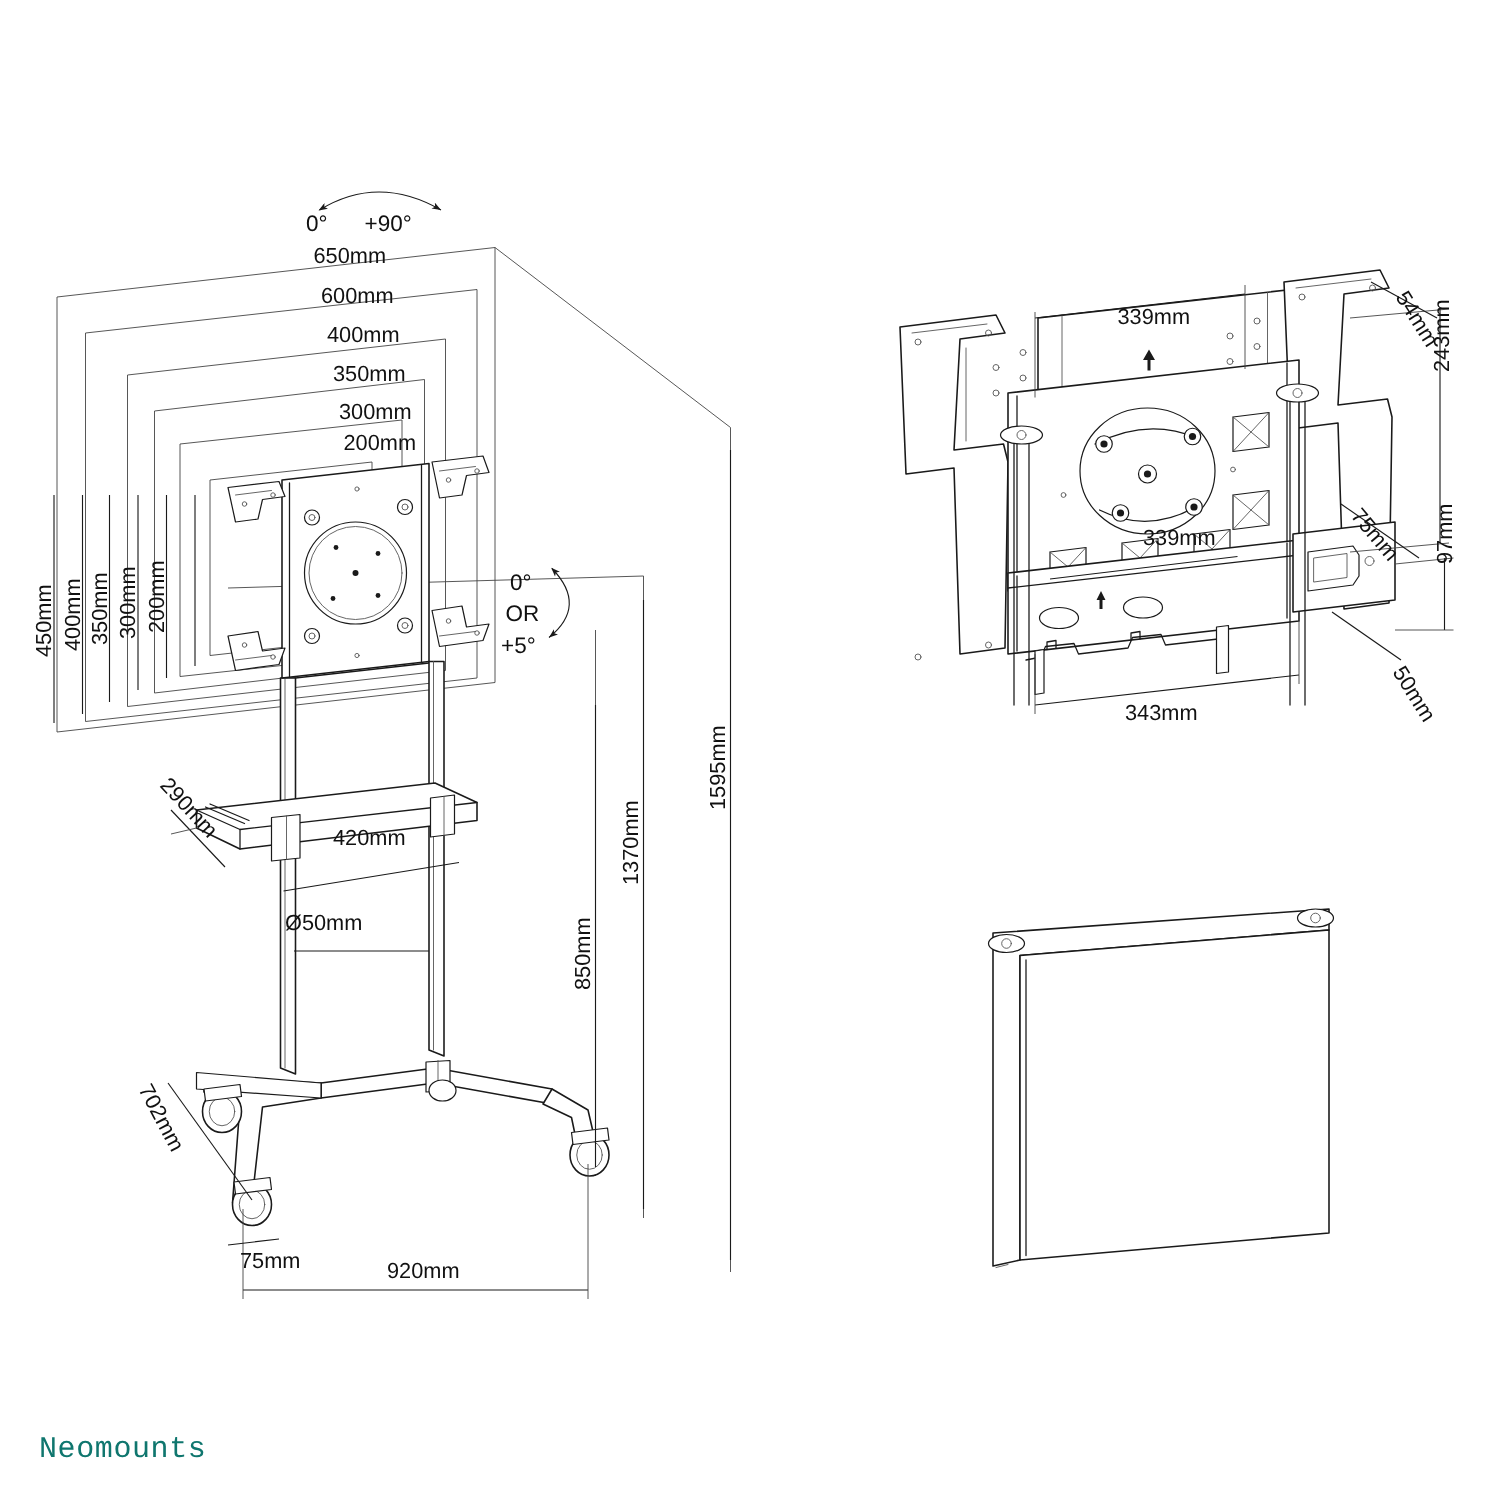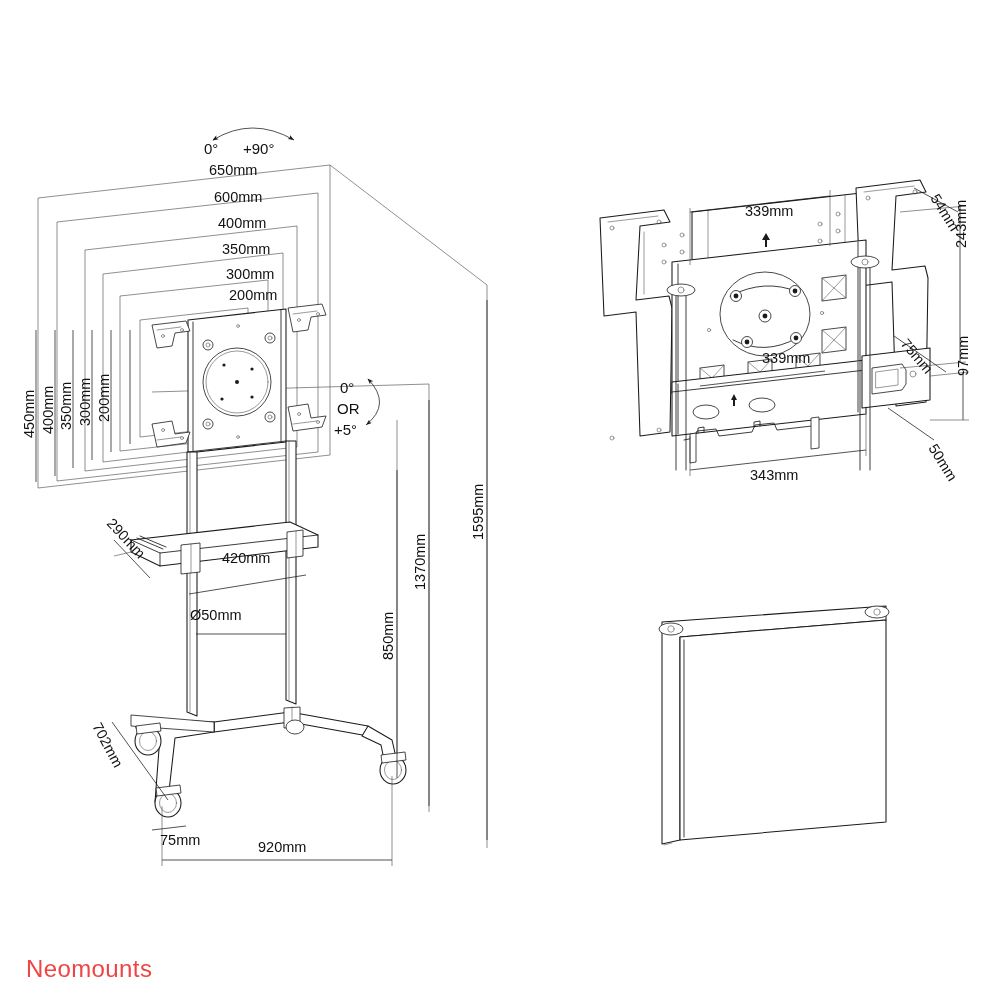--- a/index.html
+++ b/index.html
@@ -23,23 +23,23 @@
   .dimtext{
     font-family:"Liberation Sans", sans-serif;
     font-size:14.5px;fill:#111;
   }
   .angtext{
     font-family:"Liberation Sans", sans-serif;
     font-size:15px;fill:#111;
   }
   #brand{
     position:absolute;left:26px;top:955px;
-    font-family:Liberation Sans, sans-serif;
-    font-size:24px;letter-spacing:0.4px;
-    color:#ef4444;font-weight:400;
+    font-family:Liberation Mono, monospace;
+    font-size:20px;letter-spacing:0.4px;
+    color:#0f766e;font-weight:400;
     user-select:none;
   }
 </style>
 </head>
 <body>
 
 <div id="sheet">
 <svg width="1004" height="1004" viewBox="0 0 1004 1004" xmlns="http://www.w3.org/2000/svg">
 
   <defs>

